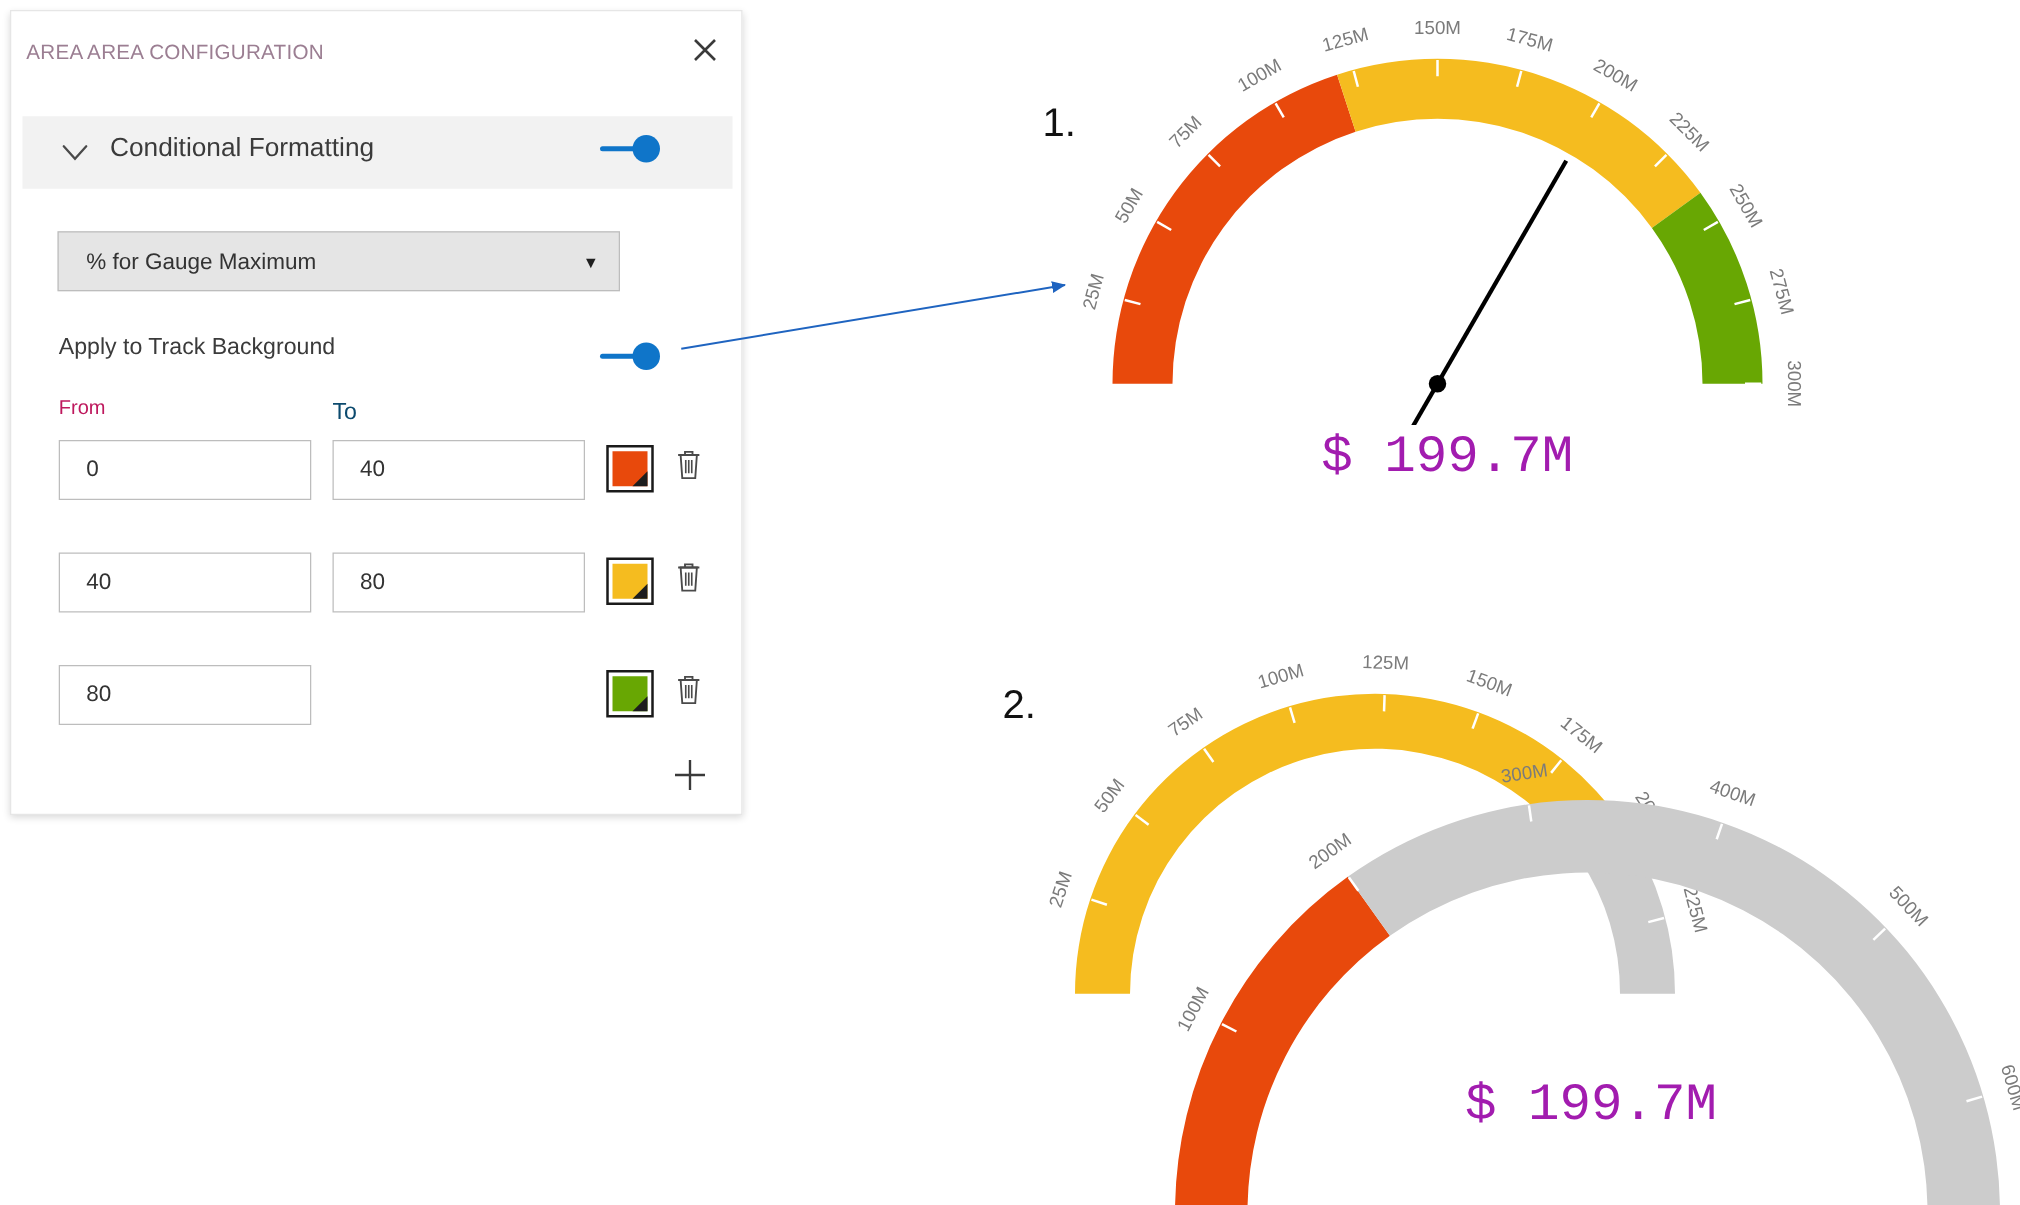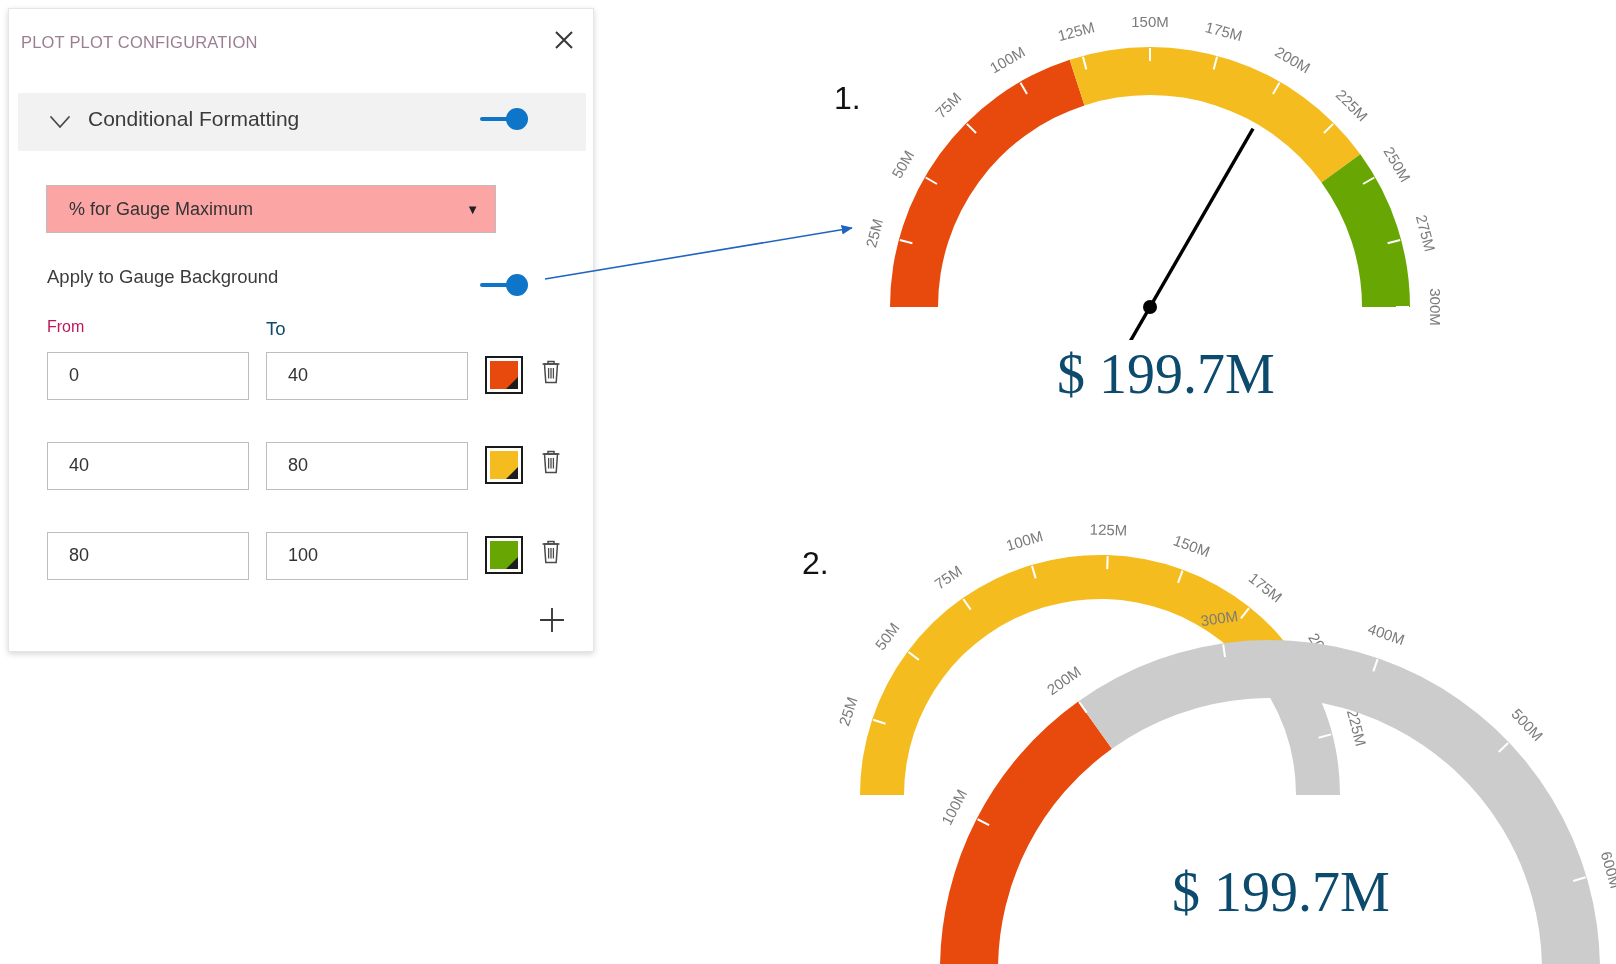--- a/index.html
+++ b/index.html
@@ -97,21 +97,21 @@
   }
   #cf-toggle { left: 471px; top: 99px; }
 
   #dropdown {
     position: absolute;
     left: 37px;
     top: 176px;
     width: 450px;
     height: 48px;
     border: 1px solid #bdbdbd;
-    background: #fca5a5;
+    background: #e5e5e5;
     box-sizing: border-box;
     cursor: pointer;
   }
   #dropdown-value {
     position: absolute;
     left: 22px;
     top: 13px;
     font-size: 18px;
     color: #333333;
   }
@@ -222,38 +222,38 @@
 
   
   .gauge-svg { position: absolute; }
   .tick-label {
     font-family: "Liberation Sans", sans-serif;
     font-size: 15px;
     fill: #7b7b7b;
   }
   .gauge-number {
     position: absolute;
-    font-family: Liberation Serif, serif;
-    font-size: 56px;
-    color: #0c4a6e;
+    font-family: Liberation Mono, monospace;
+    font-size: 42px;
+    color: #a21caf;
     white-space: nowrap;
   }
   .step-label {
     position: absolute;
     font-family: "Liberation Sans", sans-serif;
     font-size: 32px;
     color: #111111;
   }
 </style>
 </head>
 <body>
 
 <div id="config-panel">
 
-  <div id="panel-title">PLOT PLOT CONFIGURATION</div>
+  <div id="panel-title">AREA AREA CONFIGURATION</div>
 
   <div id="close-btn">
     <svg width="30" height="30" viewBox="0 0 30 30" aria-hidden="true">
       <path d="M7 7 L23 23 M23 7 L7 23" stroke="#3a3a3a" stroke-width="2.1" fill="none"></path>
     </svg>
   </div>
 
   <div id="cf-header">
     <div id="cf-chevron">
       <svg width="24" height="22" viewBox="0 0 24 22" aria-hidden="true">
@@ -266,21 +266,21 @@
   <div class="toggle" id="cf-toggle">
     <span class="bar"></span>
     <span class="knob"></span>
   </div>
 
   <div id="dropdown">
     <span id="dropdown-value">% for Gauge Maximum</span>
     <span id="dropdown-caret">▼</span>
   </div>
 
-  <div id="track-bg-label">Apply to Gauge Background</div>
+  <div id="track-bg-label">Apply to Track Background</div>
   <div class="toggle" id="track-bg-toggle">
     <span class="bar"></span>
     <span class="knob"></span>
   </div>
 
   <div id="col-from">From</div>
   <div id="col-to">To</div>
 
   <div class="rule-row" style="top:343px">
     <div class="field field-from">
@@ -320,23 +320,20 @@
         <path d="M8 6 V3.5 H14 V6" stroke="#4a4a4a" stroke-width="1.5" fill="none"></path>
         <path d="M4.5 6 L5.8 24.5 H16.2 L17.5 6 Z" stroke="#4a4a4a" stroke-width="1.5" fill="none"></path>
         <path d="M8.6 10 V20.5 M11 10 V20.5 M13.4 10 V20.5" stroke="#4a4a4a" stroke-width="1.3" fill="none"></path>
       </svg>
     </div>
   </div>
 
   <div class="rule-row" style="top:523px">
     <div class="field field-from">
       <span class="field-text">80</span>
-    </div>
-    <div class="field field-to">
-      <span class="field-text">100</span>
     </div>
     <div class="swatch">
       <span class="fill" style="background: rgb(104, 167, 3);"></span>
       <span class="corner"></span>
     </div>
     <div class="trash">
       <svg width="22" height="28" viewBox="0 0 22 28" aria-hidden="true">
         <path d="M2.5 6 H19.5" stroke="#4a4a4a" stroke-width="1.5" fill="none"></path>
         <path d="M8 6 V3.5 H14 V6" stroke="#4a4a4a" stroke-width="1.5" fill="none"></path>
         <path d="M4.5 6 L5.8 24.5 H16.2 L17.5 6 Z" stroke="#4a4a4a" stroke-width="1.5" fill="none"></path>

